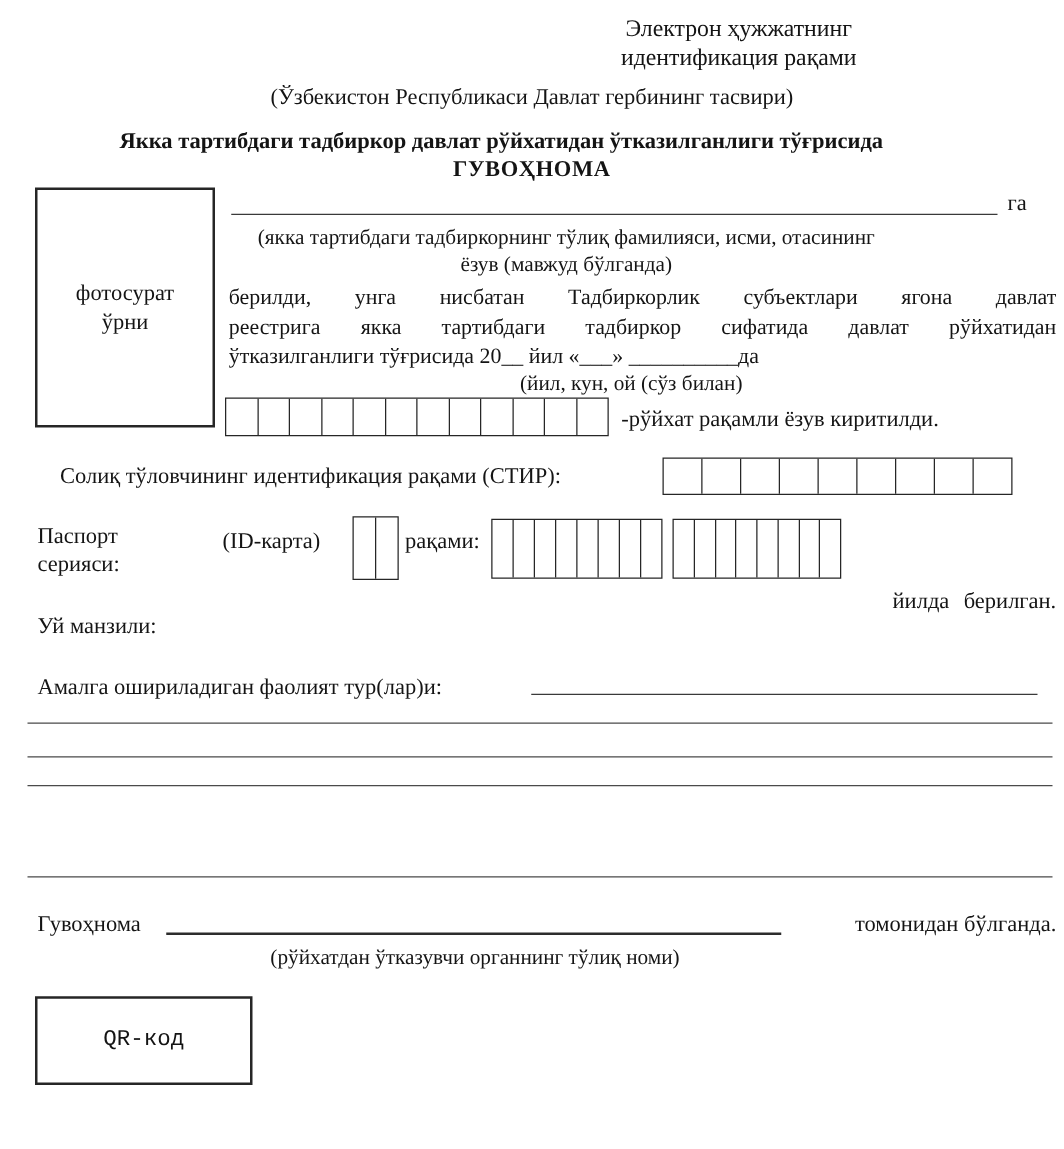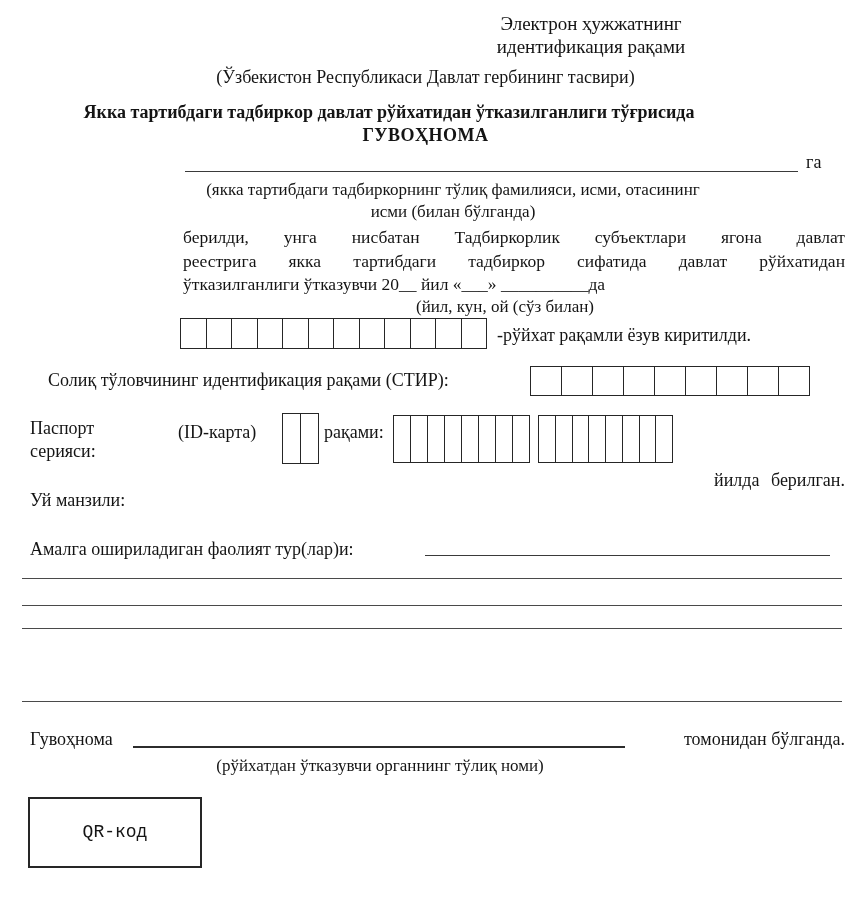--- a/index.html
+++ b/index.html
@@ -37,36 +37,40 @@
 
 <div class="doc">
 
   <div class="abs center fs19" style="left:432px;top:12px;width:318px;">
     <div>Электрон ҳужжатнинг</div>
     <div>идентификация рақами</div>
   </div>
 
   <div class="abs center fs18" style="left:0;top:66px;width:851px;">(Ўзбекистон Республикаси Давлат гербининг тасвири)</div>
 
-  <div class="abs center fs18 bold" style="left:4px;top:101px;width:770px;">Якка тартибдаги тадбиркор давлат рўйхатидан ўтказилганлиги тўғрисида</div>
+  <div class="abs center fs18 bold" style="left:16px;top:101px;width:770px;">Якка тартибдаги тадбиркор давлат рўйхатидан ўтказилганлиги тўғрисида</div>
   <div class="abs center fs18 bold" style="left:0;top:124px;width:851px;letter-spacing:0.5px;"><span>ГУВОҲНОМА</span></div>
 
+  <div class="abs outline-box photo-box center fs18" style="left:28px;top:150px;width:144px;height:192px;">
+    <div>фотосурат</div>
+    <div>ўрни</div>
+  </div>
 
   <div class="abs blank" style="left:185px;top:152px;width:613px;height:20px;"></div>
   <div class="abs fs18" style="left:806px;top:151px;">га</div>
 
   <div class="abs center fs17" style="left:183px;top:179px;width:540px;">
     <div>(якка тартибдаги тадбиркорнинг тўлиқ фамилияси, исми, отасининг</div>
-    <div>исми (билан бўлганда)</div>
+    <div>ёзув (мавжуд бўлганда)</div>
   </div>
 
   <div class="abs para" style="left:183px;top:226px;width:662px;font-size:17.5px;line-height:23.5px;">
     <div class="just">берилди, унга нисбатан Тадбиркорлик субъектлари ягона давлат</div>
     <div class="just">реестрига якка тартибдаги тадбиркор сифатида давлат рўйхатидан</div>
-    <div>ўтказилганлиги ўтказувчи 20__ йил «___» __________да</div>
+    <div>ўтказилганлиги тўғрисида 20__ йил «___» __________да</div>
   </div>
 
   <div class="abs center fs17" style="left:285px;top:296px;width:440px;">(йил, кун, ой (сўз билан)</div>
 
   <div class="abs cellrow" style="left:180px;top:318px;width:307px;height:31px;">
       <span class="cell"></span>
       <span class="cell"></span>
       <span class="cell"></span>
       <span class="cell"></span>
       <span class="cell"></span>

